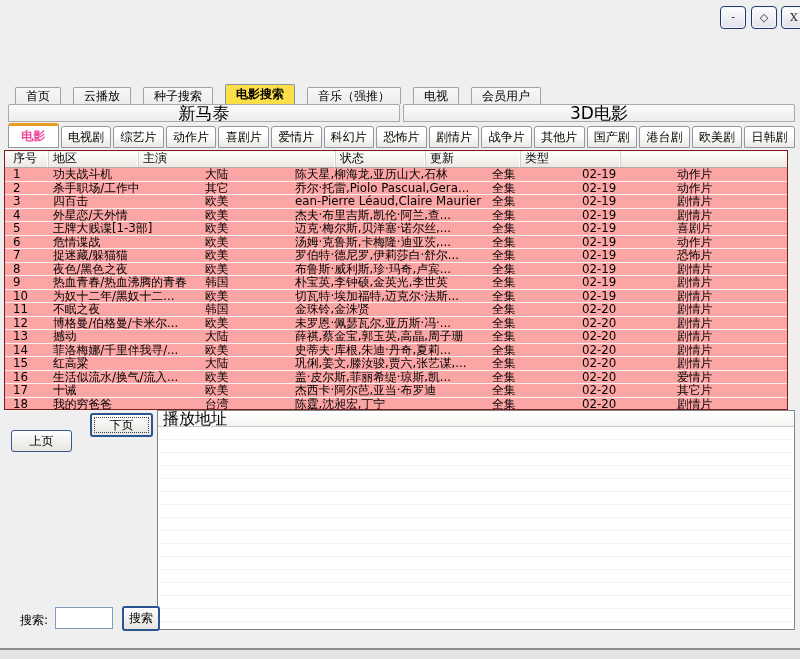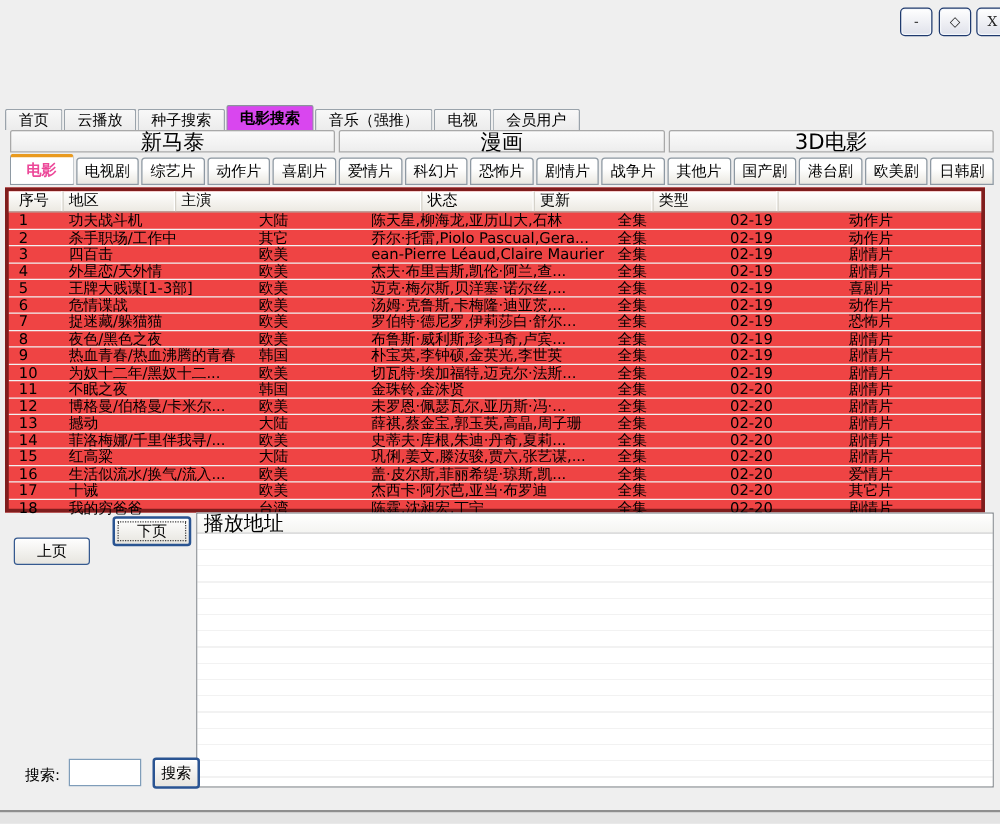--- a/index.html
+++ b/index.html
@@ -12,40 +12,40 @@
     border-radius:4px;background:linear-gradient(#ffffff,#dfe1ea);
     box-shadow:inset 0 0 0 1px #f4f7fb;font-size:11px;line-height:1;
     display:flex;align-items:center;justify-content:center;padding:0;cursor:pointer;
     font-family:"DejaVu Serif",serif;color:#222;}
   .win-btn.b0{left:720px}.win-btn.b1{left:751px}.win-btn.b2{left:781px}
 
   
   .tabbar{position:absolute;left:4px;top:85px;height:19px;display:flex;align-items:flex-end;}
   .tab{height:16px;line-height:16px;padding:0 10px;font-size:12px;white-space:nowrap;
     border:1px solid #9aa3ab;border-bottom:none;border-radius:2px 2px 0 0;
-    background:linear-gradient(#f8f8f8,#ececec);margin-right:1px;cursor:pointer;}
-  .tab.active{background:#d946ef;font-weight:bold;height:19px;line-height:19px;border-color:#8b949c;}
+    background:linear-gradient(#f8f8f8,#ececec);margin-right:1px;cursor:pointer;margin-left:11px;}
+  .tab.active{background:#fde047;font-weight:bold;height:19px;line-height:19px;border-color:#8b949c;}
 
   
   .groupbar{position:absolute;left:8px;top:104px;width:787px;height:18px;display:flex;gap:3px;}
   .group-tab{flex:1;box-sizing:border-box;border:1px solid #a9a9a9;border-radius:2px 2px 0 0;
     background:linear-gradient(#fbfbfb,#ededed);font-size:17px;
     display:flex;align-items:center;justify-content:center;cursor:pointer;}
 
   
   .catbar{position:absolute;left:8px;top:123px;width:787px;height:25px;display:flex;gap:2px;align-items:flex-end;}
   .cat-tab{flex:1;box-sizing:border-box;height:22px;border:1px solid #8e99a3;border-radius:3px 3px 0 0;
     background:linear-gradient(#ffffff 0 40%,#eae8e1);font-size:12px;white-space:nowrap;
     display:flex;align-items:center;justify-content:center;cursor:pointer;}
   .cat-tab.active{height:25px;background:#ffffff;border-top:3px solid #e99a1f;
     color:#ec4899;font-weight:bold;}
 
   
   .table{position:absolute;left:4px;top:150px;width:784px;height:260px;box-sizing:border-box;
-    border:3px solid #7f1d1d;background:#ef4444;}
+    border:1px solid #7f1d1d;background:#fca5a5;}
   .thead{display:flex;height:17px;box-sizing:border-box;
     background:linear-gradient(#ffffff,#ece9e2);border-bottom:1px solid #b0ada5;}
   .th{box-sizing:border-box;font-size:12px;line-height:15px;padding-left:4px;white-space:nowrap;
     overflow:hidden;border-right:1px solid #d5d2ca;box-shadow:inset -1px 0 0 #ffffff;}
   .c0{width:44px}.c1{width:152px}.c2{width:90px}.c3{width:197px}.c4{width:90px}.c5{width:95px}.c6{width:100px}
   .th.c0{padding-left:8px}
   .cf{flex:1;border-right:none;box-shadow:none;}
   .tbody{height:243px;overflow:hidden;}
   .trow{display:flex;height:13.5px;box-sizing:border-box;border-bottom:1px solid #f1f1f1;cursor:pointer;}
   .td{box-sizing:border-box;font-size:11.8px;line-height:12.5px;padding-left:4px;
@@ -113,23 +113,20 @@
         <span>会员用户</span>
       </div>
     </div>
 
   <div class="groupbar">
 
   <div class="group-tab">
         <span>新马泰</span>
       </div>
       <div class="group-tab">
-        <span>漫画</span>
-      </div>
-      <div class="group-tab">
         <span>3D电影</span>
       </div>
     </div>
 
   <div class="catbar">
 
   <div class="cat-tab active">
         <span>电影</span>
       </div>
       <div class="cat-tab">

